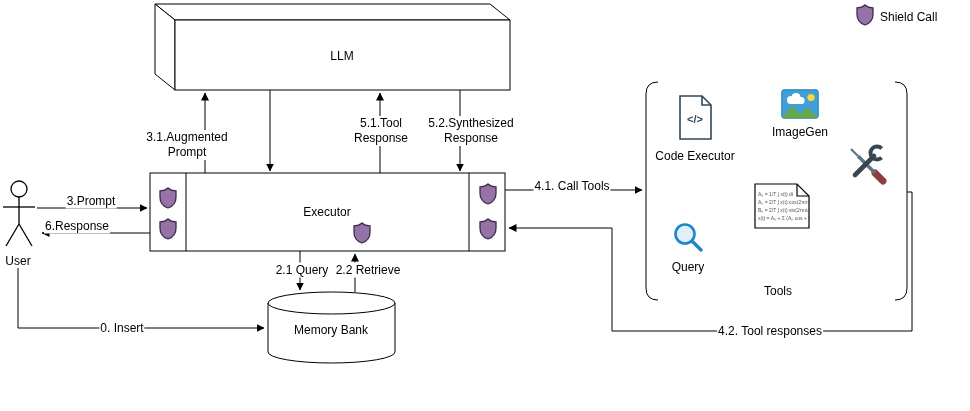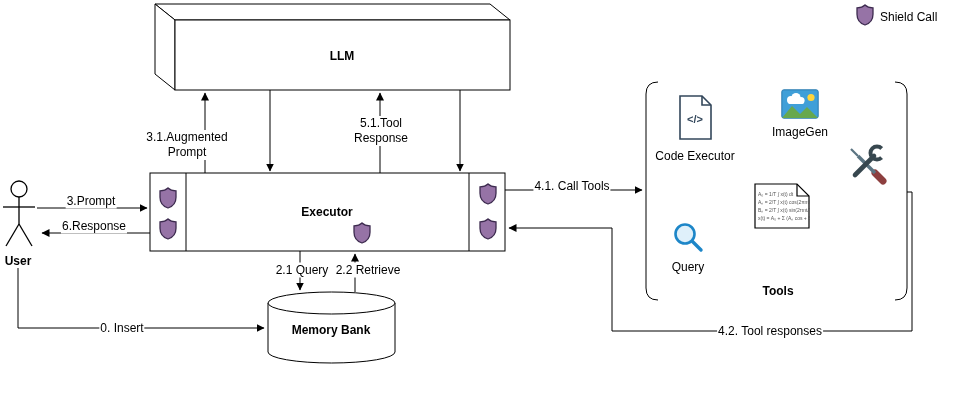--- a/index.html
+++ b/index.html
@@ -2,21 +2,21 @@
 <html><head>
 <meta charset="utf-8">
 <style>
   *{margin:0;padding:0;box-sizing:border-box}
   html,body{background:#fff;font-family:"Liberation Sans",sans-serif;color:#000}
   .canvas{position:relative;width:970px;height:411px;background:#fff;overflow:hidden}
   .overlay{position:absolute;left:0;top:0;z-index:1}
   .lbl{position:absolute;transform:translate(-50%,-50%);font-size:12px;line-height:1.25;
        text-align:center;white-space:nowrap;background:#fff;padding:0 1px;z-index:2}
   .nl{background:transparent}
-  .b{font-weight:bold}
+  .b{font-weight:normal}
   .wrap{white-space:normal}
   .shield{position:absolute;z-index:3;width:18px;height:22px}
   .icon{position:absolute;z-index:2}
 
   
   #n-llm{left:342px;top:56px}
   #n-exec{left:327px;top:212px}
   #n-user{left:18px;top:261px}
   #n-mem{left:331px;top:330px}
   #n-tools{left:778px;top:291px}
@@ -25,21 +25,21 @@
   #n-search{left:688px;top:267px}
   #n-math{left:783px;top:253px;width:94px}
   #n-zero{left:873px;top:213px;width:66px}
 
   
   #e-aug{left:187px;top:145px;width:94px}
   #e-rtc{left:271px;top:131px;width:90px}
   #e-tr{left:381px;top:131px;width:64px}
   #e-sr{left:471px;top:131px;width:104px}
   #e-prompt{left:91px;top:201px}
-  #e-resp{left:94px;top:226px}
+  #e-resp{left:77px;top:226px}
   #e-insert{left:122px;top:328px}
   #e-query{left:302px;top:270px}
   #e-retr{left:368px;top:270px}
   #e-call{left:572px;top:186px}
   #e-toolresp{left:770px;top:331px}
 
   #legend-lbl{position:absolute;left:880px;top:10px;font-size:12px;z-index:2}
   #caption{left:447px;top:389px;font-size:17px}
 
   
@@ -114,20 +114,21 @@
   <div class="lbl nl b" id="n-exec">Executor</div>
   <div class="lbl nl b" id="n-user">User</div>
   <div class="lbl nl b" id="n-mem">Memory Bank</div>
   <div class="lbl nl b" id="n-tools">Tools</div>
   <div class="lbl nl" id="n-code">Code Executor</div>
   <div class="lbl nl" id="n-img">ImageGen</div>
   <div class="lbl nl" id="n-search">Query</div>
 
   <div class="lbl wrap" id="e-aug">3.1.Augmented Prompt</div>
   <div class="lbl wrap" id="e-tr">5.1.Tool Response</div>
+  <div class="lbl wrap" id="e-sr">5.2.Synthesized Response</div>
   <div class="lbl" id="e-prompt">3.Prompt</div>
   <div class="lbl" id="e-resp">6.Response</div>
   <div class="lbl" id="e-insert">0. Insert</div>
   <div class="lbl" id="e-query">2.1 Query</div>
   <div class="lbl" id="e-retr">2.2 Retrieve</div>
   <div class="lbl" id="e-call">4.1. Call Tools</div>
   <div class="lbl" id="e-toolresp">4.2. Tool responses</div>
 
   <div id="legend-lbl">Shield Call</div>
 

